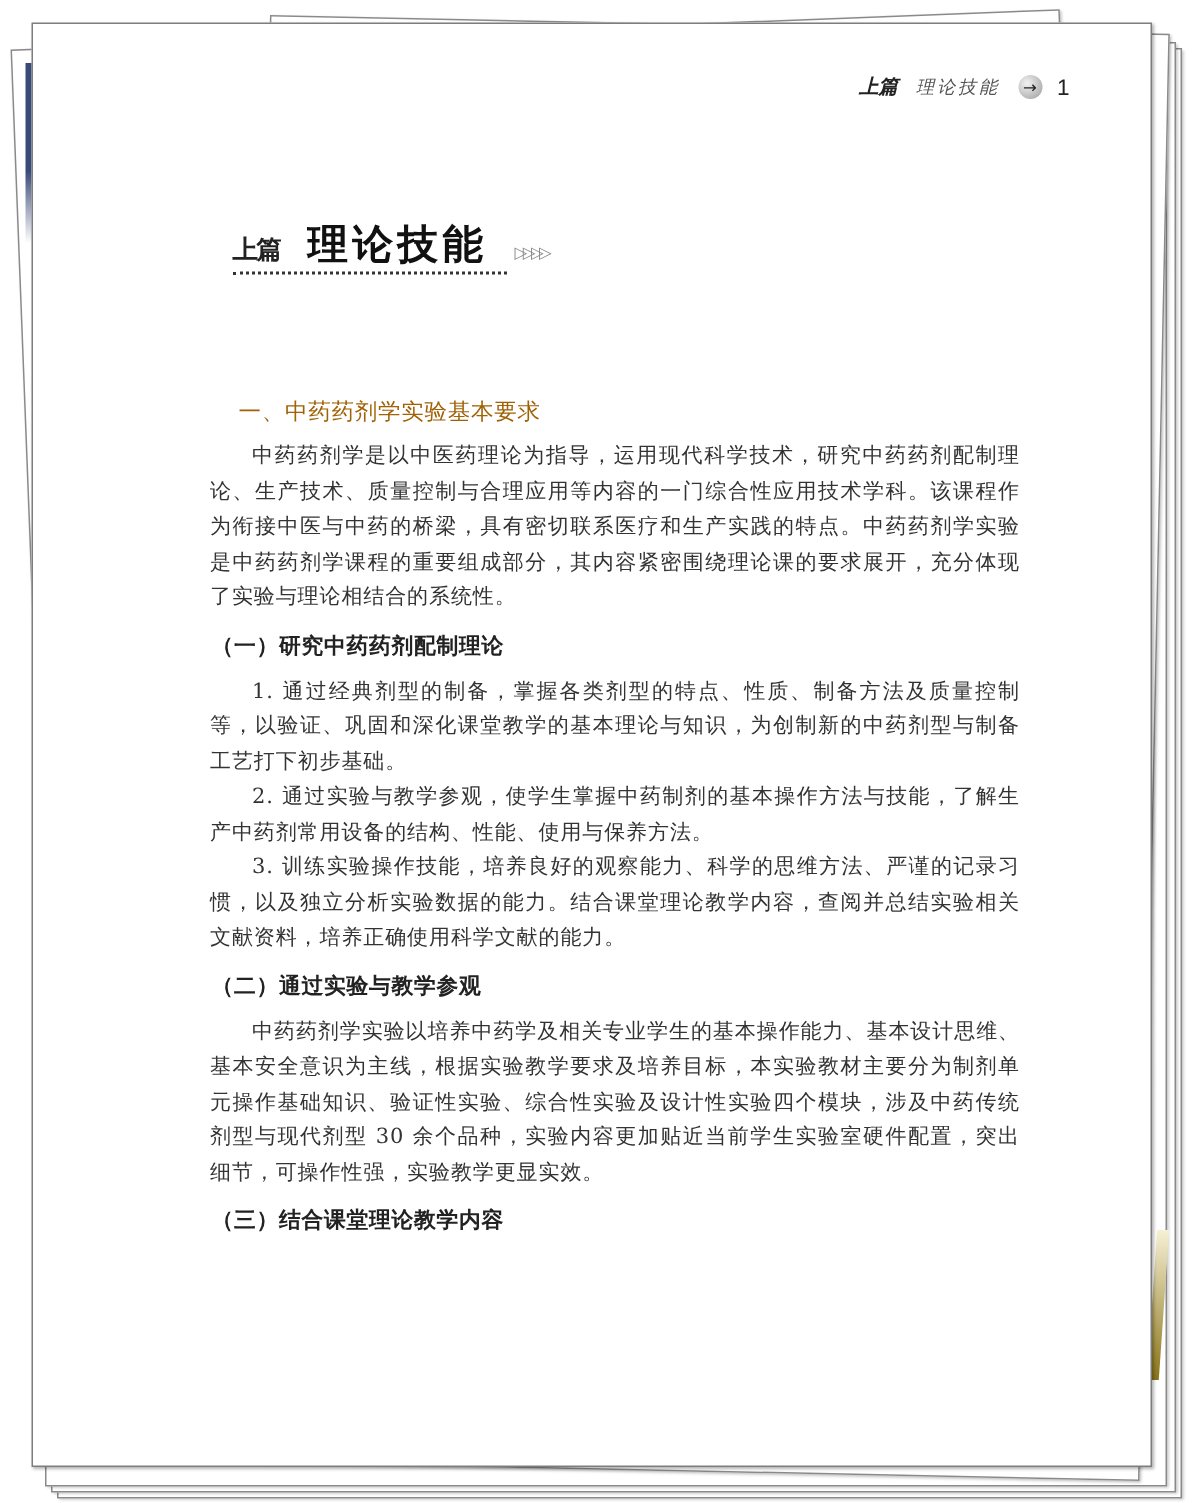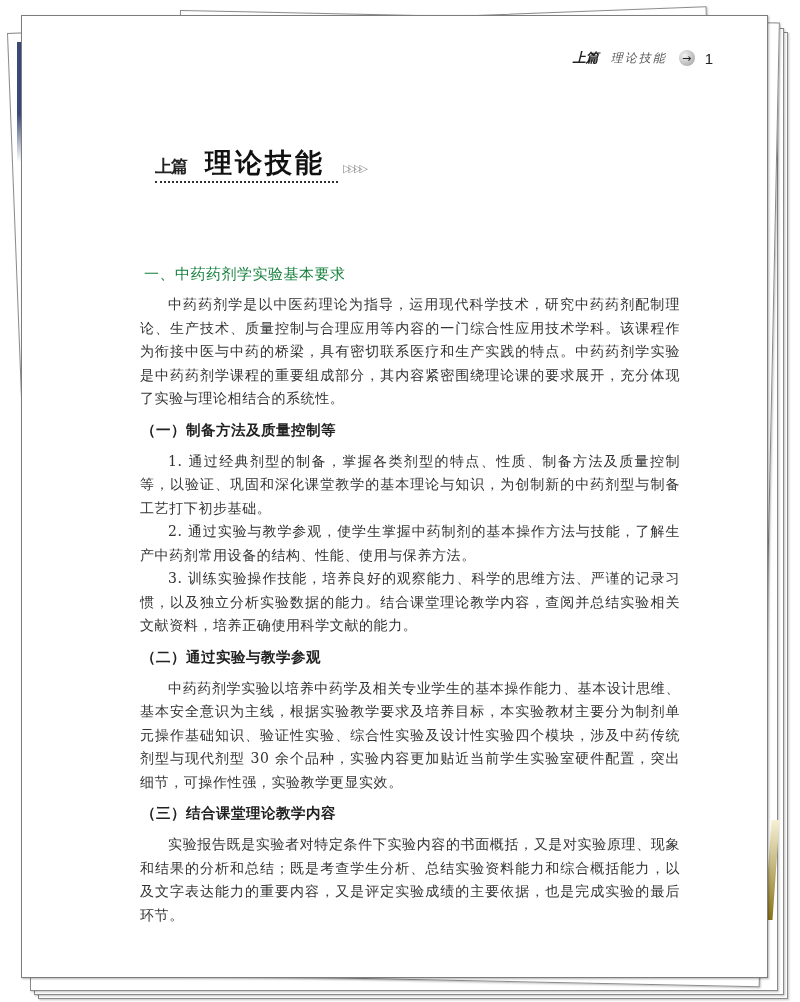--- a/index.html
+++ b/index.html
@@ -25,21 +25,21 @@
     .rh-arrow { width: 16px; height: 16px; border-radius: 50%; background: radial-gradient(circle at 35% 35%, #f2f2f2, #9b9b9b); display: flex; align-items: center; justify-content: center; font-size: 11px; color: #222; margin-left: 6px; font-family: "DejaVu Sans", sans-serif; }
     .rh-page { font-family: "Liberation Sans", sans-serif; font-size: 15px; color: #222; margin-left: 4px; }
 
     .part-heading { position: absolute; left: 155px; top: 145px; display: flex; align-items: baseline; }
     .ph-part { font-family: "DejaVu Serif", serif; font-weight: bold; font-size: 17px; color: #222; letter-spacing: -1px; }
     .ph-title { font-family: "DejaVu Serif", serif; font-weight: bold; font-size: 27px; color: #111; letter-spacing: 3px; margin-left: 18px; }
     .ph-triangles { font-family: "DejaVu Sans", sans-serif; font-size: 11px; color: #888; margin-left: 18px; letter-spacing: -3px; }
     .ph-dots { position: absolute; left: 155px; top: 181px; width: 183px; border-top: 2px dotted #333; }
 
     .content { position: absolute; left: 140px; top: 265px; width: 540px; }
-    .h1 { font-family: "DejaVu Sans", sans-serif; font-size: 15px; color: #15803d; margin-bottom: 9px; margin-left: 4px; letter-spacing: 0.5px; }
+    .h1 { font-family: "DejaVu Sans", sans-serif; font-size: 15px; color: #a16207; margin-bottom: 9px; margin-left: 19px; letter-spacing: 0.5px; }
     .h2 { font-family: "DejaVu Serif", serif; font-weight: bold; font-size: 14.5px; color: #222; margin: 10px 0 10px 1px; letter-spacing: 0.5px; }
     .para { font-family: "DejaVu Serif", serif; font-size: 14px; line-height: 23.5px; color: #333; text-indent: 2em; text-align: justify; letter-spacing: 0.6px; }
   </style>
 </head>
 <body>
 
 <div class="back-page bp-tilt-left"></div>
 <div class="accent-navy"></div>
 <div class="back-page bp-3"></div>
 <div class="back-page bp-2"></div>
@@ -60,23 +60,22 @@
   <span class="ph-part">上篇</span>
   <span class="ph-title">理论技能</span>
   <span class="ph-triangles">▷▷▷▷</span>
 </div>
 <div class="ph-dots"></div>
 
 <div class="content">
   <div class="h1">一、中药药剂学实验基本要求</div>
   <p class="para">中药药剂学是以中医药理论为指导，运用现代科学技术，研究中药药剂配制理论、生产技术、质量控制与合理应用等内容的一门综合性应用技术学科。该课程作为衔接中医与中药的桥梁，具有密切联系医疗和生产实践的特点。中药药剂学实验是中药药剂学课程的重要组成部分，其内容紧密围绕理论课的要求展开，充分体现了实验与理论相结合的系统性。</p>
 
-  <div class="h2">（一）制备方法及质量控制等</div>
+  <div class="h2">（一）研究中药药剂配制理论</div>
   <p class="para">1. 通过经典剂型的制备，掌握各类剂型的特点、性质、制备方法及质量控制等，以验证、巩固和深化课堂教学的基本理论与知识，为创制新的中药剂型与制备工艺打下初步基础。</p>
   <p class="para">2. 通过实验与教学参观，使学生掌握中药制剂的基本操作方法与技能，了解生产中药剂常用设备的结构、性能、使用与保养方法。</p>
   <p class="para">3. 训练实验操作技能，培养良好的观察能力、科学的思维方法、严谨的记录习惯，以及独立分析实验数据的能力。结合课堂理论教学内容，查阅并总结实验相关文献资料，培养正确使用科学文献的能力。</p>
 
   <div class="h2">（二）通过实验与教学参观</div>
   <p class="para">中药药剂学实验以培养中药学及相关专业学生的基本操作能力、基本设计思维、基本安全意识为主线，根据实验教学要求及培养目标，本实验教材主要分为制剂单元操作基础知识、验证性实验、综合性实验及设计性实验四个模块，涉及中药传统剂型与现代剂型 30 余个品种，实验内容更加贴近当前学生实验室硬件配置，突出细节，可操作性强，实验教学更显实效。</p>
 
   <div class="h2">（三）结合课堂理论教学内容</div>
-  <p class="para">实验报告既是实验者对特定条件下实验内容的书面概括，又是对实验原理、现象和结果的分析和总结；既是考查学生分析、总结实验资料能力和综合概括能力，以及文字表达能力的重要内容，又是评定实验成绩的主要依据，也是完成实验的最后环节。</p>
 </div>
 
 </body></html>

